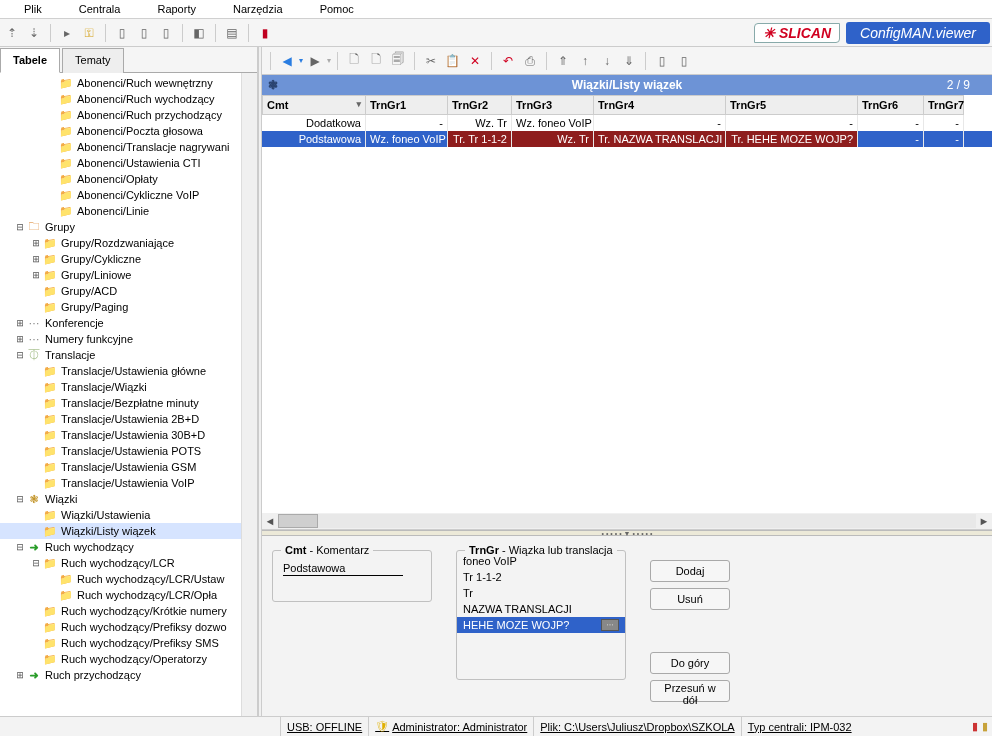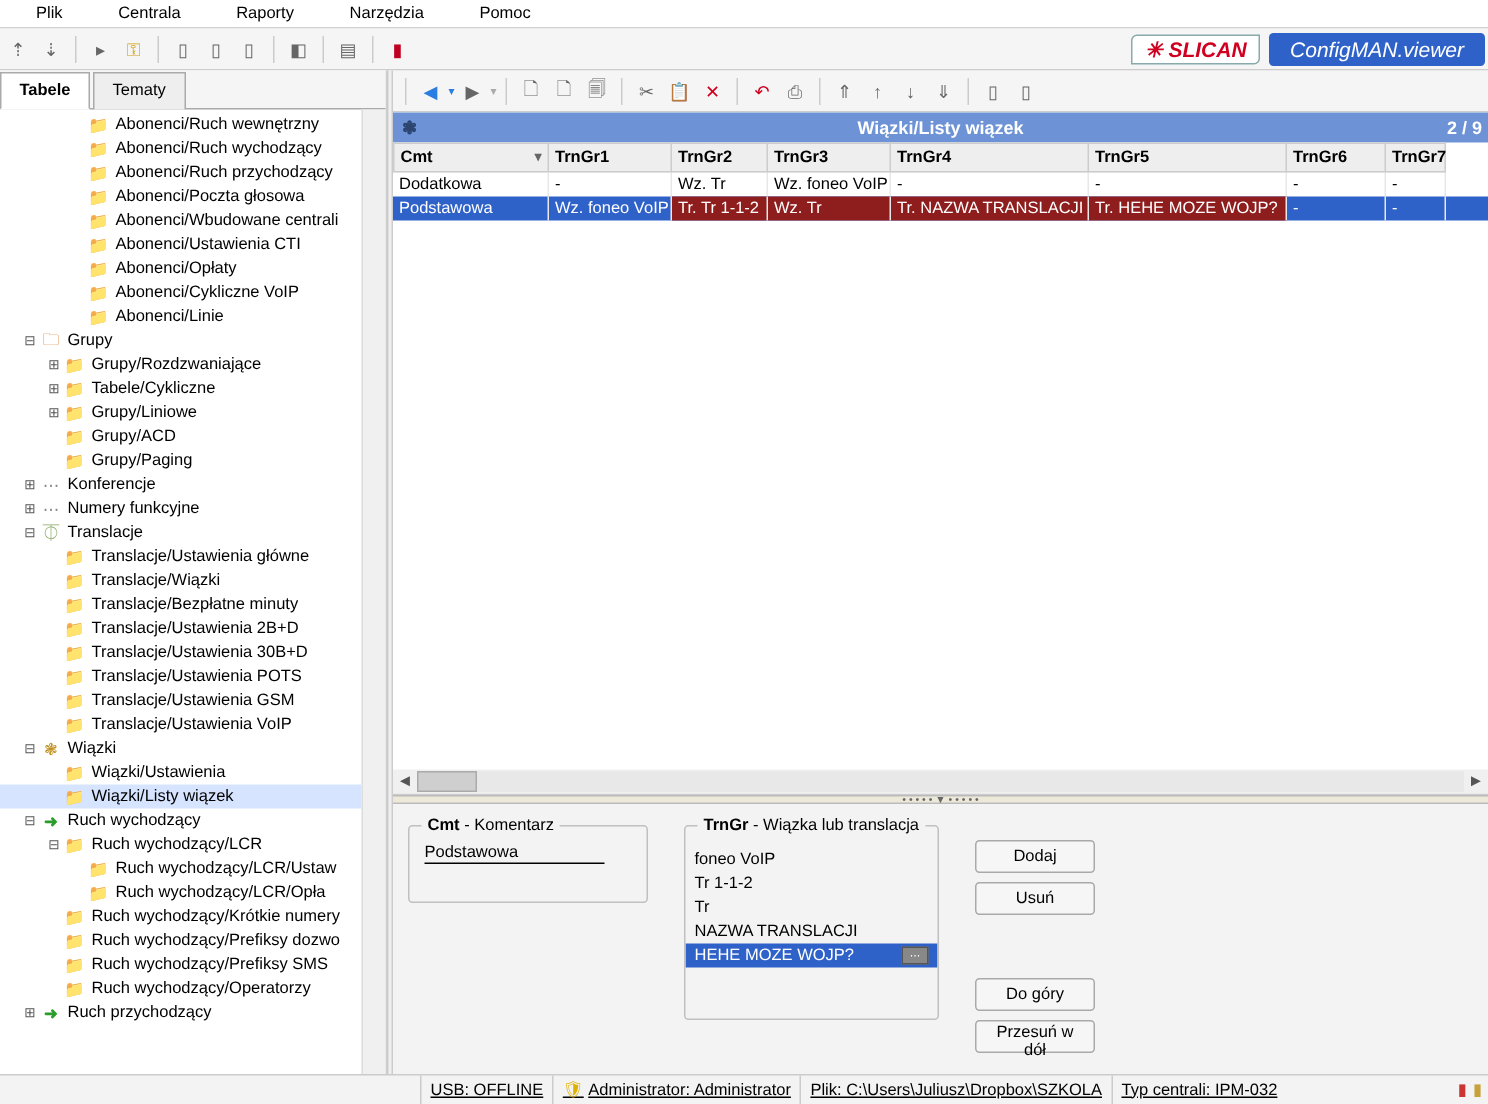--- a/index.html
+++ b/index.html
@@ -144,40 +144,41 @@
   color: #fff;
   font-weight: bold;
   display: flex;
   align-items: center;
   justify-content: center;
   position: relative;
   height: 20px;
   font-size: 12px;
 }
 .grid-title .left-i { position: absolute; left: 6px; color: #2b4470; }
-.grid-title .right-count { position: absolute; right: 4px; font-weight: bold; }
+.grid-title .right-count { position: absolute; right: 22px; font-weight: normal; }
 .grid-header, .grid-row {
   display: grid;
   grid-template-columns: 104px 82px 64px 82px 132px 132px 66px 40px;
 }
 .grid-header div {
   background: #eee;
   border: 1px solid #ccc;
   border-left: none;
   padding: 3px 4px;
   font-weight: bold;
   position: relative;
 }
 .grid-header div:first-child { border-left: 1px solid #ccc; }
 .grid-header .sortmark::after { content: "▾"; position: absolute; right: 4px; color: #666; font-size: 9px; }
 .grid-row div {
   border-right: 1px solid #e8e8e8;
   padding: 2px 4px;
   overflow: hidden;
   white-space: nowrap;
+  text-align: right;
 }
 .row-sel { background: #2f62c9; color: #fff; }
 .cell-red { background: #8e1d1d; color: #fff; }
 .grid-body { flex: 1; overflow: auto; position: relative; }
 .grid-handle { width: 4px; background: #f0f0f0; border-left:1px solid #ccc; border-right:1px solid #ccc; cursor: col-resize; }
 .hscroll { height: 16px; background: #f0f0f0; display:flex; align-items:center; }
 .hscroll .arrow { width:16px; text-align:center; color:#555; }
 .hscroll .track { flex:1; background:#e8e8e8; height:14px; position:relative; }
 .hscroll .thumb { position:absolute; left:0; width:40px; height:14px; background:#cfcfcf; border:1px solid #aaa; }
 .divider-h {
@@ -223,21 +224,21 @@
   font-size: 11px;
   padding: 1px 0;
 }
 .list-box {
   width: 170px;
   height: 130px;
   padding: 0;
 }
 .list-box .caption { left: 8px; }
 .list-inner {
-  margin-top: 14px;
+  margin-top: 2px;
   height: 132px;
   overflow: auto;
   text-align: right;
 }
 .list-item { padding: 2px 6px; cursor: default; display:flex; justify-content:space-between; align-items:center; }
 .list-item.sel { background: #2f62c9; color: #fff; }
 .list-item .dots { color:#fff; background:#888; border:1px solid #555; width:18px; height:12px; font-size:7px; display:inline-flex; align-items:center; justify-content:center; }
 .btn-col { display: flex; flex-direction: column; gap: 6px; margin-top: 10px; }
 .winbtn {
   width: 80px;
@@ -341,21 +342,21 @@
           <div class="tree-item">
             <span class="spacer" style="width:46px"></span>
             <span class="twist"></span>
             <span class="icon folder-icon">📁</span>
             <span>Abonenci/Poczta głosowa</span>
           </div>
           <div class="tree-item">
             <span class="spacer" style="width:46px"></span>
             <span class="twist"></span>
             <span class="icon folder-icon">📁</span>
-            <span>Abonenci/Wbudowane centrali</span>
+            <span>Abonenci/Translacje nagrywani</span>
           </div>
           <div class="tree-item">
             <span class="spacer" style="width:46px"></span>
             <span class="twist"></span>
             <span class="icon folder-icon">📁</span>
             <span>Abonenci/Ustawienia CTI</span>
           </div>
           <div class="tree-item">
             <span class="spacer" style="width:46px"></span>
             <span class="twist"></span>
@@ -383,21 +384,21 @@
           <div class="tree-item">
             <span class="spacer" style="width:30px"></span>
             <span class="twist">⊞</span>
             <span class="icon folder-icon">📁</span>
             <span>Grupy/Rozdzwaniające</span>
           </div>
           <div class="tree-item">
             <span class="spacer" style="width:30px"></span>
             <span class="twist">⊞</span>
             <span class="icon folder-icon">📁</span>
-            <span>Tabele/Cykliczne</span>
+            <span>Grupy/Cykliczne</span>
           </div>
           <div class="tree-item">
             <span class="spacer" style="width:30px"></span>
             <span class="twist">⊞</span>
             <span class="icon folder-icon">📁</span>
             <span>Grupy/Liniowe</span>
           </div>
           <div class="tree-item">
             <span class="spacer" style="width:30px"></span>
             <span class="twist"></span>

